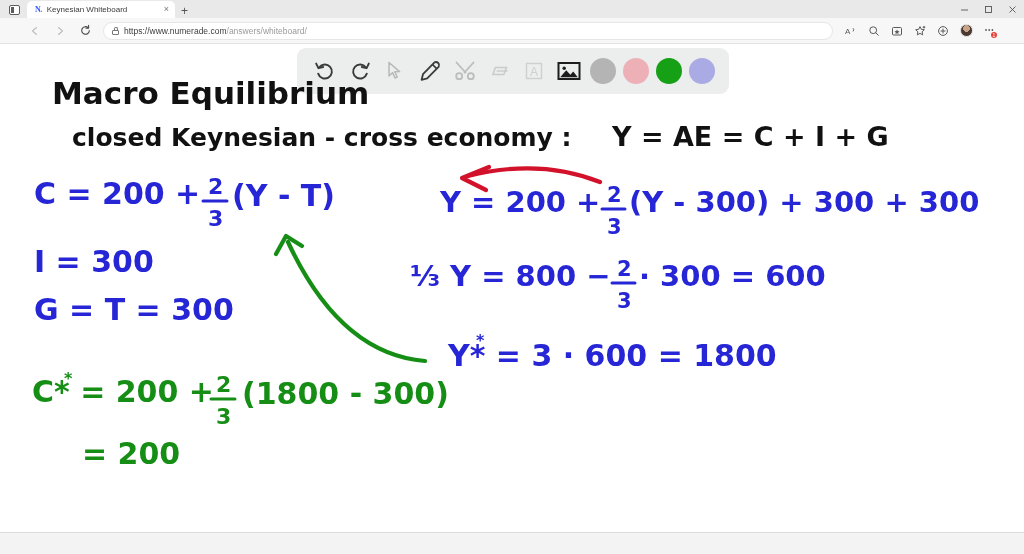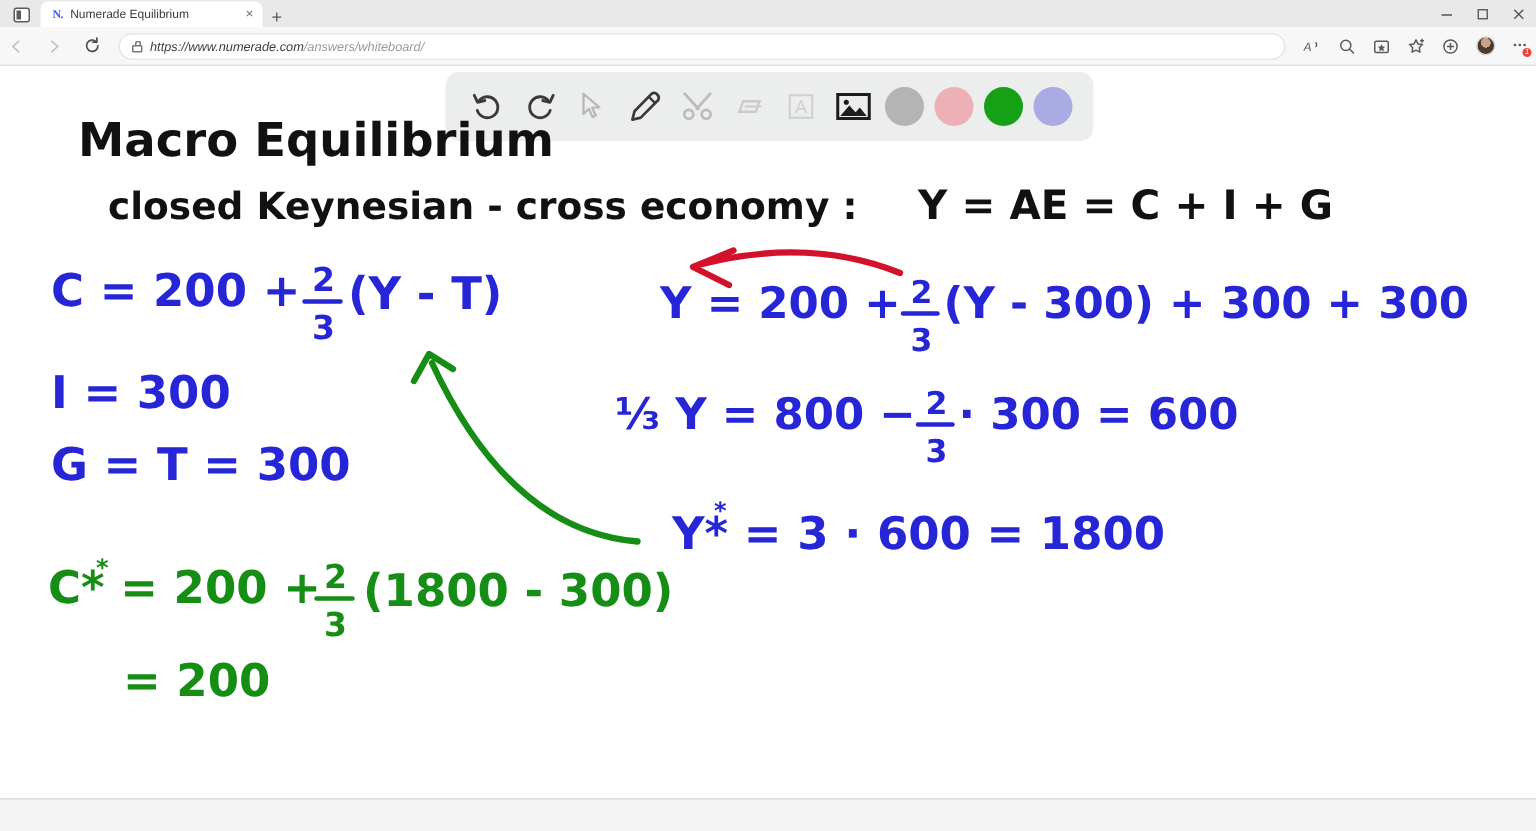--- a/index.html
+++ b/index.html
@@ -49,23 +49,22 @@
   .win-controls {
     position: absolute; right: 0; top: 0; height: 18px;
     display: flex; align-items: center;
   }
   .win-btn { width: 24px; height: 18px; display: flex; align-items: center; justify-content: center;
              font-size: 8px; color: #555; }
   .win-btn svg { display:block; }
 
   .toolbar-row {
     height: 26px; background: #f7f7f7; display: flex; align-items: center;
-    padding: 0 0; gap: 3px; flex: 0 0 26px;
+    padding: 0 24px; gap: 3px; flex: 0 0 26px;
     border-bottom: 1px solid #e3e3e3;
-    font-style: italic;
   }
   .nav-btn { width: 22px; height: 20px; display: flex; align-items: center; justify-content: center;
              color: #b9b9b9; font-size: 11px; }
   .nav-btn.active { color: #444; }
   .nav-btn svg { display: block; }
 
   .omnibox {
     flex: 1; height: 18px; background: #ffffff; border-radius: 9px;
     display: flex; align-items: center; padding: 0 8px; gap: 5px;
     margin: 0 4px; border: 1px solid #e6e6e6;
@@ -119,21 +118,21 @@
 
   <div class="titlebar">
     <div class="tab-strip">
 
       <div class="tab-search-btn">
         <div class="glyph"></div>
       </div>
 
       <div class="tab">
         <span class="favicon">N.</span>
-        <span class="tab-title">Numerade Equilibrium</span>
+        <span class="tab-title">Keynesian Whiteboard</span>
         <span class="tab-close">×</span>
       </div>
 
       <div class="new-tab">+</div>
     </div>
 
     <div class="win-controls">
       <div class="win-btn">
         <svg width="9" height="9" viewBox="0 0 9 9">
             <line x1="1" y1="5" x2="8" y2="5" stroke="#555" stroke-width="0.9"></line>

